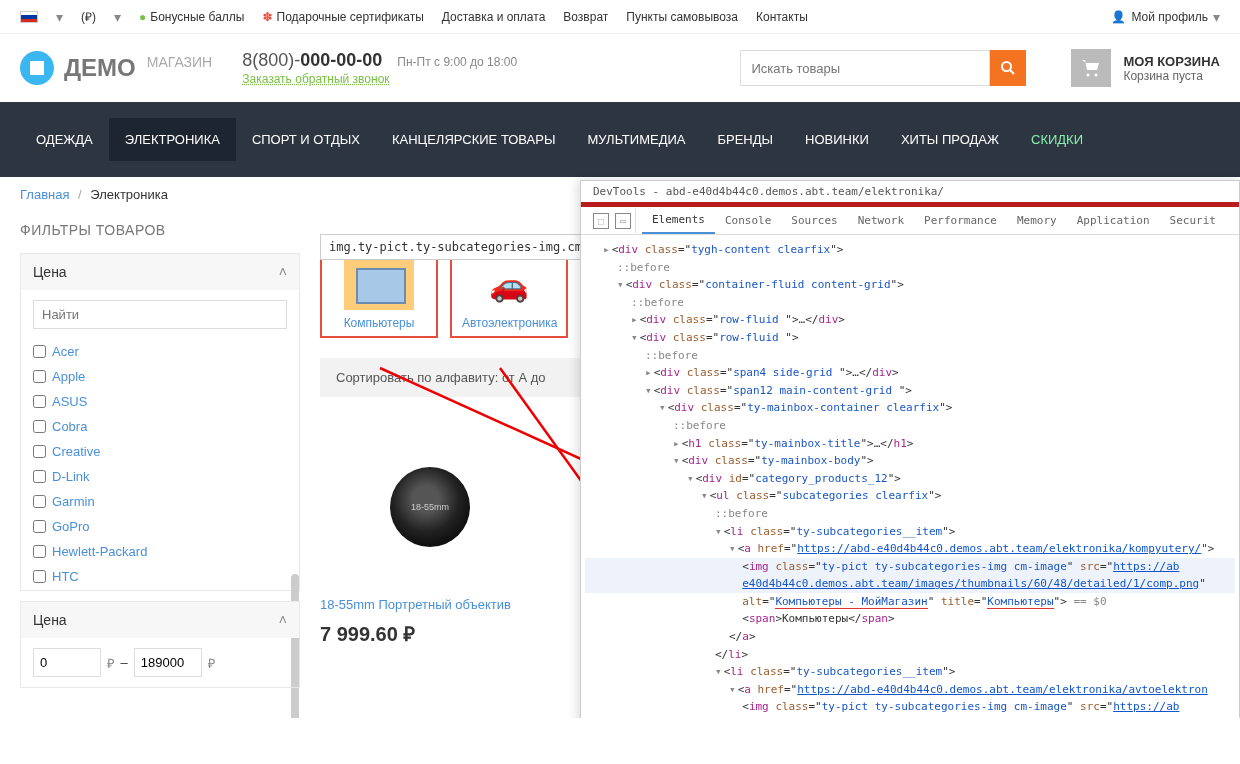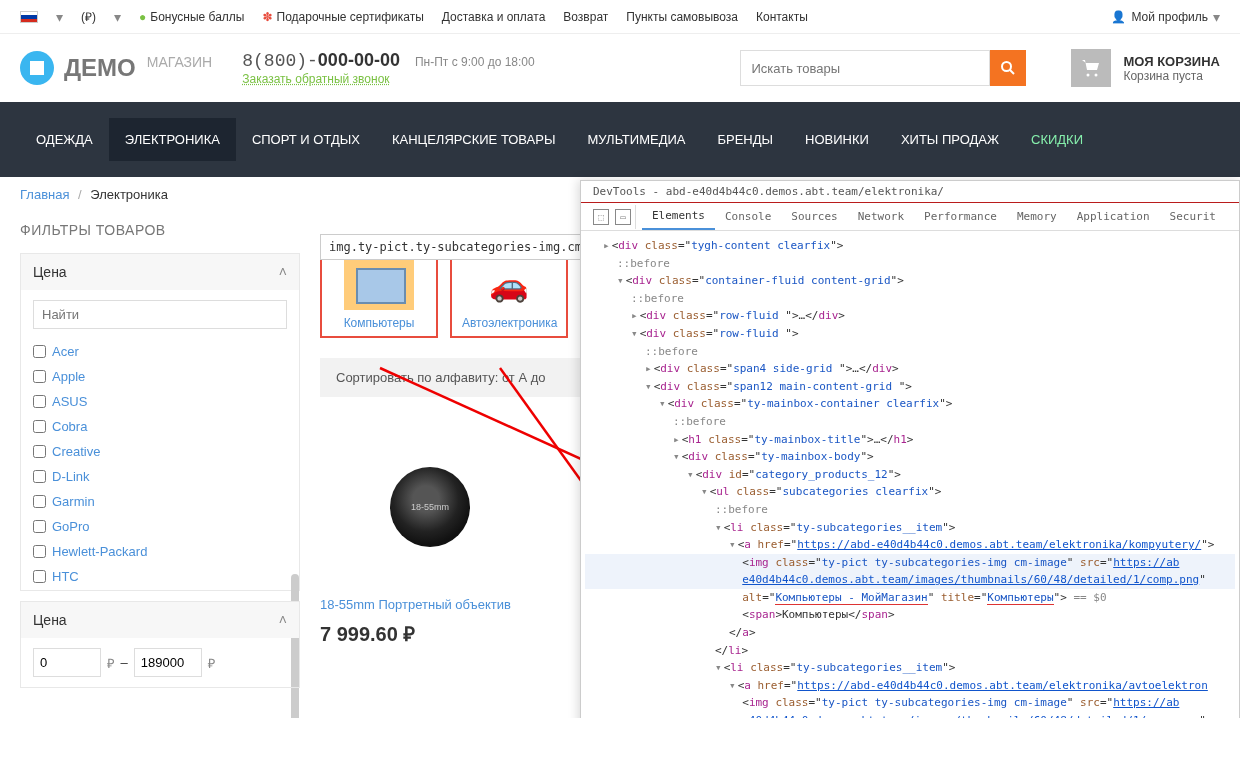--- a/index.html
+++ b/index.html
@@ -13,21 +13,21 @@
 .profile { display: flex; align-items: center; gap: 5px; cursor: pointer; }
 .header { display: flex; align-items: center; padding: 15px 20px; gap: 30px; }
 .logo-wrap { display: flex; align-items: center; gap: 10px; }
 .logo-icon { width: 34px; height: 34px; background: #3ab6f0; border-radius: 50%; position: relative; }
 .logo-icon::after { content: ""; position: absolute; width: 14px; height: 14px; background: #fff; top: 10px; left: 10px; }
 .logo-text { display: flex; align-items: flex-start; gap: 11px; }
 .demo { font-size: 24px; font-weight: bold; color: #777; }
 .shop { font-size: 14px; color: #aaa; }
 .phone-block { flex: 0 0 auto; }
 .phone { font-size: 18px; }
-.phone .prefix { color: #555; font-family: Liberation Mono, monospace; }
+.phone .prefix { color: #555; }
 .phone .num { font-weight: bold; }
 .hours { color: #888; font-size: 12px; margin-left: 10px; }
 .callback { color: #7ac143; text-decoration: underline dotted; font-size: 12px; cursor: pointer; }
 .search-wrap { margin-left: auto; display: flex; }
 .search-input { width: 250px; height: 36px; border: 1px solid #ddd; padding: 0 10px; font-size: 13px; }
 .search-btn { width: 36px; height: 36px; background: #f47321; border: none; color: #fff; cursor: pointer; display: flex; align-items: center; justify-content: center; }
 .cart-wrap { display: flex; align-items: center; gap: 12px; margin-left: 15px; }
 .cart-icon { width: 40px; height: 38px; background: #bbb; display: flex; align-items: center; justify-content: center; color: #fff; }
 .cart-title { font-weight: bold; font-size: 13px; }
 .cart-empty { font-size: 12px; color: #666; }
@@ -58,21 +58,21 @@
 .subcat-img1::after { content: ""; position: absolute; top: 8px; left: 12px; width: 46px; height: 32px; background: #a8c8e8; border: 2px solid #6a8db0; }
 .subcat-img2 { width: 70px; height: 50px; margin: 0 auto 6px; display: flex; align-items: center; justify-content: center; color: #aaa; font-size: 32px; }
 .subcat-label { color: #4a90d9; font-size: 12px; }
 .sort-bar { background: #f2f2f2; padding: 12px 16px; margin-bottom: 20px; font-size: 13px; color: #555; }
 .product { width: 220px; }
 .product-img { width: 100%; height: 180px; display: flex; align-items: center; justify-content: center; }
 .lens { width: 80px; height: 80px; border-radius: 50%; background: radial-gradient(circle at 45% 40%, #555 20%, #222 50%, #111 70%); position: relative; display: flex; align-items: center; justify-content: center; color: #ccc; font-size: 9px; }
 .product-title { color: #4a90d9; font-size: 13px; margin-bottom: 8px; }
 .product-price { font-weight: bold; font-size: 20px; }
 .devtools { position: absolute; right: 0; top: 180px; width: 660px; height: 584px; background: #fff; border: 1px solid #ccc; box-shadow: -2px 0 10px rgba(0,0,0,0.15); font-family: Menlo, Consolas, monospace; font-size: 11px; z-index: 10; overflow: hidden; }
-.dt-title { padding: 4px 12px; color: #555; border-bottom: 1px solid #b91c1c; font-size: 11px; }
+.dt-title { padding: 4px 12px; color: #555; border-bottom: 5px solid #b91c1c; font-size: 11px; }
 .dt-tabs { display: flex; align-items: center; border-bottom: 1px solid #ddd; padding: 0 8px; }
 .dt-tab { padding: 6px 10px; color: #666; cursor: pointer; }
 .dt-tab.active { color: #333; border-bottom: 2px solid #4a90d9; }
 .dt-icons { display: flex; gap: 6px; padding: 4px; border-right: 1px solid #ddd; margin-right: 6px; }
 .dt-ico { width: 16px; height: 16px; border: 1px solid #888; color: #888; display: flex; align-items: center; justify-content: center; font-size: 9px; cursor: pointer; }
 .dt-body { padding: 6px 4px; line-height: 1.6; overflow: auto; height: 530px; }
 .dt-line { white-space: nowrap; }
 .i1 { padding-left: 18px; } .i2 { padding-left: 32px; } .i3 { padding-left: 46px; } .i4 { padding-left: 60px; } .i5 { padding-left: 74px; } .i6 { padding-left: 88px; } .i7 { padding-left: 102px; } .i8 { padding-left: 116px; } .i9 { padding-left: 130px; } .i10 { padding-left: 144px; }
 .arr { color: #888; cursor: pointer; margin-right: 2px; }
 .tag { color: #a8248f; }

